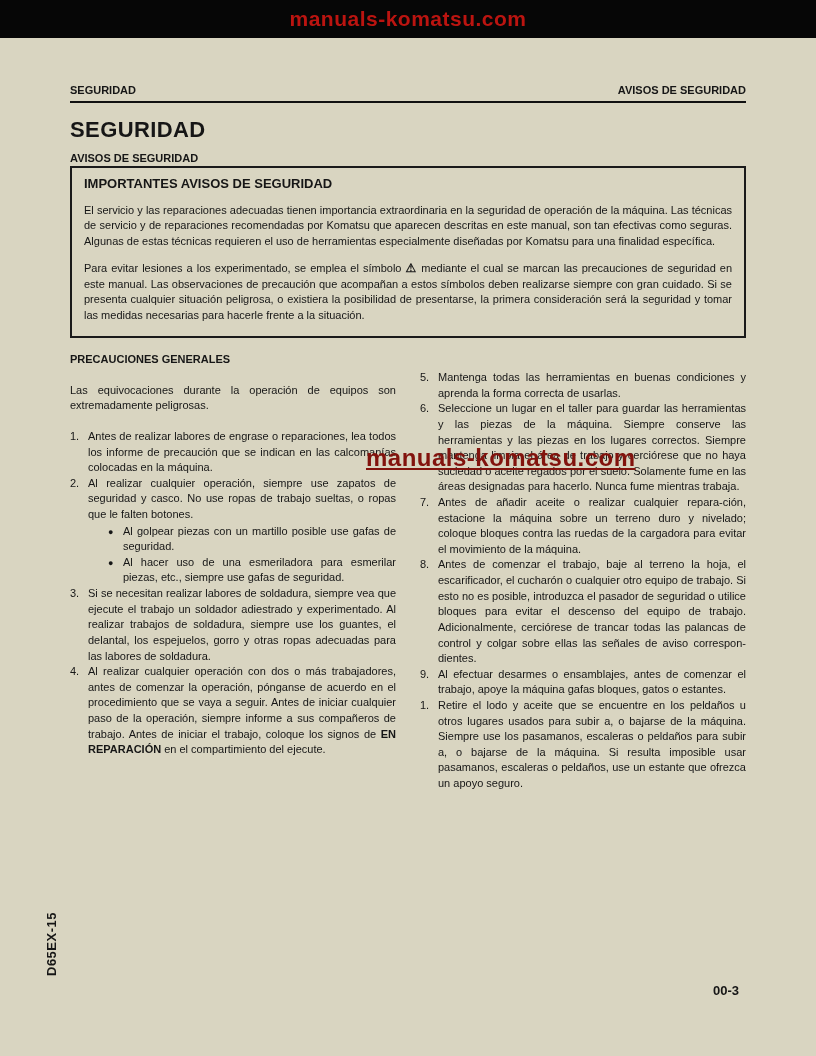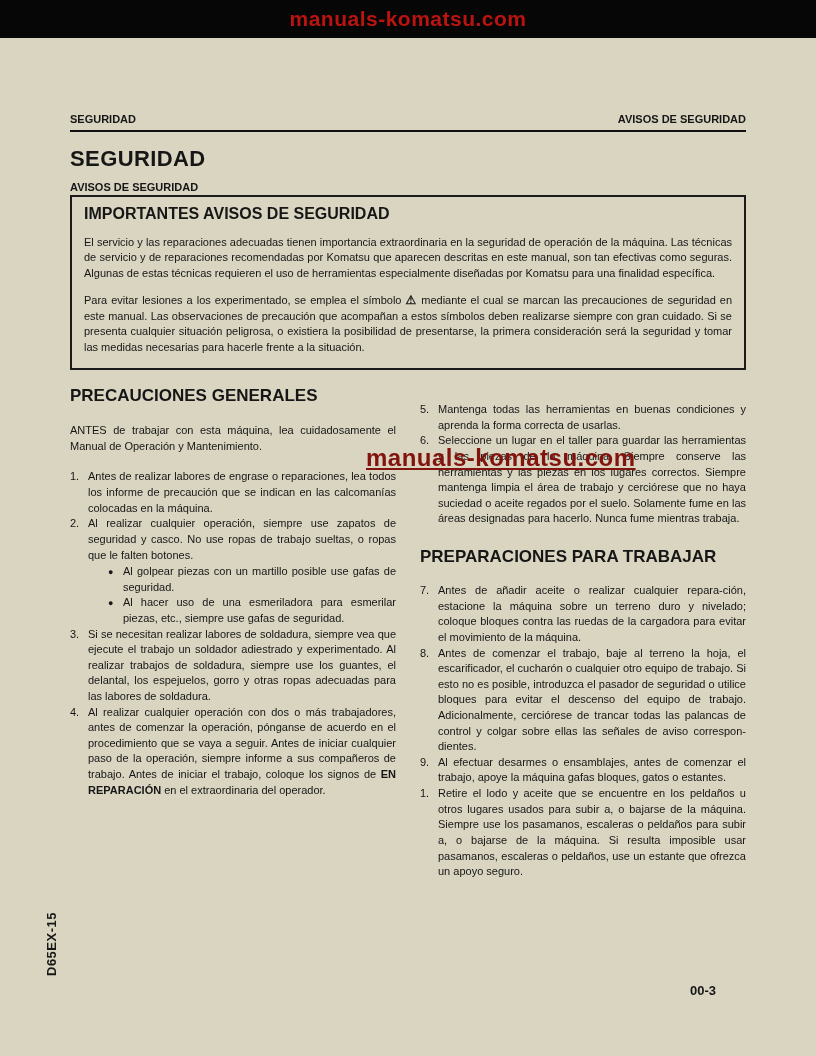--- a/index.html
+++ b/index.html
@@ -9,57 +9,57 @@
     font-family:"Liberation Sans", sans-serif;
     color:#161616;
     position:relative;
     overflow:hidden;
   }
   .topbar {
     position:absolute; top:0; left:0; width:816px; height:38px;
     background:#060606; display:flex; align-items:center; justify-content:center;
   }
   .topbar-text { color:#bb1410; font-size:21px; letter-spacing:0.5px; font-weight:bold; }
-  .content { position:absolute; left:70px; top:84px; width:676px;margin-top:29px; }
+  .content { position:absolute; left:70px; top:84px; width:676px; }
   .running-header {
     display:flex; justify-content:space-between;
     font-weight:bold; font-size:11px; padding-bottom:5px;
     border-bottom:2.5px solid #111;
   }
   .page-title { font-size:22px; font-weight:bold; margin-top:14px; letter-spacing:0.4px; }
   .page-subtitle { font-size:11px; font-weight:bold; margin-top:9px; margin-bottom:2px; }
   .notice-box { border:2px solid #1a1a1a; padding:8px 12px 2px 12px; }
-  .box-heading { font-size:16px; font-weight:bold; margin-bottom:12px; }
+  .box-heading { font-size:13px; font-weight:bold; margin-bottom:12px; }
   .box-para { font-size:11px; line-height:1.4; text-align:justify; margin-bottom:11px; }
   .warn { font-weight:bold; font-size:12px; }
   .columns { display:flex; gap:24px; margin-top:14px; }
   .col { width:326px; font-size:11px; line-height:1.42; }
   .col-right { padding-top:18px; }
-  .section-heading { font-size:17px; font-weight:bold; margin-bottom:15px; }
+  .section-heading { font-size:11px; font-weight:bold; margin-bottom:15px; }
   .prep-heading { margin-top:18px; margin-bottom:14px; }
   .intro { margin-bottom:15px; }
   .intro p { text-align:justify; }
   .item { display:flex; }
   .num { width:18px; flex:none; }
   .itext { flex:1; text-align:justify; }
   .bullets { margin-left:20px; margin-top:1px; }
   .bullet-row { display:flex; }
   .bullet-char { width:15px; flex:none; font-size:9px; padding-top:2px; }
   .btext { flex:1; text-align:justify; }
   .watermark-mid {
     position:absolute; left:366px; top:444px;
     font-size:24px; color:#82130d; text-decoration:underline;
     letter-spacing:0.5px; font-weight:bold; white-space:nowrap;
   }
   .side-label {
     position:absolute; left:44px; top:976px;
     transform:rotate(-90deg); transform-origin:left top;
     font-size:13px; font-weight:bold; letter-spacing:0.5px; white-space:nowrap;
   }
-  .page-number { position:absolute; right:100px; top:983px; font-size:13px; font-weight:bold; }
+  .page-number { position:absolute; right:77px; top:983px; font-size:13px; font-weight:bold; }
 </style>
 </head>
 <body>
 
 <div class="topbar">
   <span class="topbar-text">manuals-komatsu.com</span>
 </div>
 
 <div class="content">
 
@@ -80,21 +80,21 @@
       <span>mediante el cual se marcan las precauciones de seguridad en este manual. Las observaciones de precaución que acompañan a estos símbolos deben realizarse siempre con gran cuidado. Si se presenta cualquier situación peligrosa, o existiera la posibilidad de presentarse, la primera consideración será la seguridad y tomar las medidas necesarias para hacerle frente a la situación.</span>
     </p>
   </div>
 
   <div class="columns">
 
     <div class="col">
       <div class="section-heading">PRECAUCIONES GENERALES</div>
 
       <div class="intro">
-        <p>ANTES de trabajar con esta máquina, lea cuidadosamente el Manual de Operación y Mantenimiento.</p>
+        <p>Las equivocaciones durante la operación de equipos son extremadamente peligrosas.</p>
       </div>
 
       <div class="item">
         <span class="num">1.</span>
         <div class="itext">Antes de realizar labores de engrase o reparaciones, lea todos los informe de precaución que se indican en las calcomanías colocadas en la máquina.</div>
       </div>
 
       <div class="item">
         <span class="num">2.</span>
         <div class="itext">
@@ -115,38 +115,37 @@
       <div class="item">
         <span class="num">3.</span>
         <div class="itext">Si se necesitan realizar labores de soldadura, siempre vea que ejecute el trabajo un soldador adiestrado y experimentado. Al realizar trabajos de soldadura, siempre use los guantes, el delantal, los espejuelos, gorro y otras ropas adecuadas para las labores de soldadura.</div>
       </div>
 
       <div class="item">
         <span class="num">4.</span>
         <div class="itext">
           <span>Al realizar cualquier operación con dos o más trabajadores, antes de comenzar la operación, pónganse de acuerdo en el procedimiento que se vaya a seguir. Antes de iniciar cualquier paso de la operación, siempre informe a sus compañeros de trabajo. Antes de iniciar el trabajo, coloque los signos de</span>
           <b>EN REPARACIÓN</b>
-          <span>en el extraordinaria del operador.</span>
+          <span>en el compartimiento del ejecute.</span>
         </div>
       </div>
     </div>
 
     <div class="col col-right">
 
       <div class="item">
         <span class="num">5.</span>
         <div class="itext">Mantenga todas las herramientas en buenas condiciones y aprenda la forma correcta de usarlas.</div>
       </div>
 
       <div class="item">
         <span class="num">6.</span>
         <div class="itext">Seleccione un lugar en el taller para guardar las herramientas y las piezas de la máquina. Siempre conserve las herramientas y las piezas en los lugares correctos. Siempre mantenga limpia el área de trabajo y cerciórese que no haya suciedad o aceite regados por el suelo. Solamente fume en las áreas designadas para hacerlo. Nunca fume mientras trabaja.</div>
       </div>
 
-      <div class="section-heading prep-heading">PREPARACIONES PARA TRABAJAR</div>
 
       <div class="item">
         <span class="num">7.</span>
         <div class="itext">Antes de añadir aceite o realizar cualquier repara-ción, estacione la máquina sobre un terreno duro y nivelado; coloque bloques contra las ruedas de la cargadora para evitar el movimiento de la máquina.</div>
       </div>
 
       <div class="item">
         <span class="num">8.</span>
         <div class="itext">Antes de comenzar el trabajo, baje al terreno la hoja, el escarificador, el cucharón o cualquier otro equipo de trabajo. Si esto no es posible, introduzca el pasador de seguridad o utilice bloques para evitar el descenso del equipo de trabajo. Adicionalmente, cerciórese de trancar todas las palancas de control y colgar sobre ellas las señales de aviso correspon-dientes.</div>
       </div>

